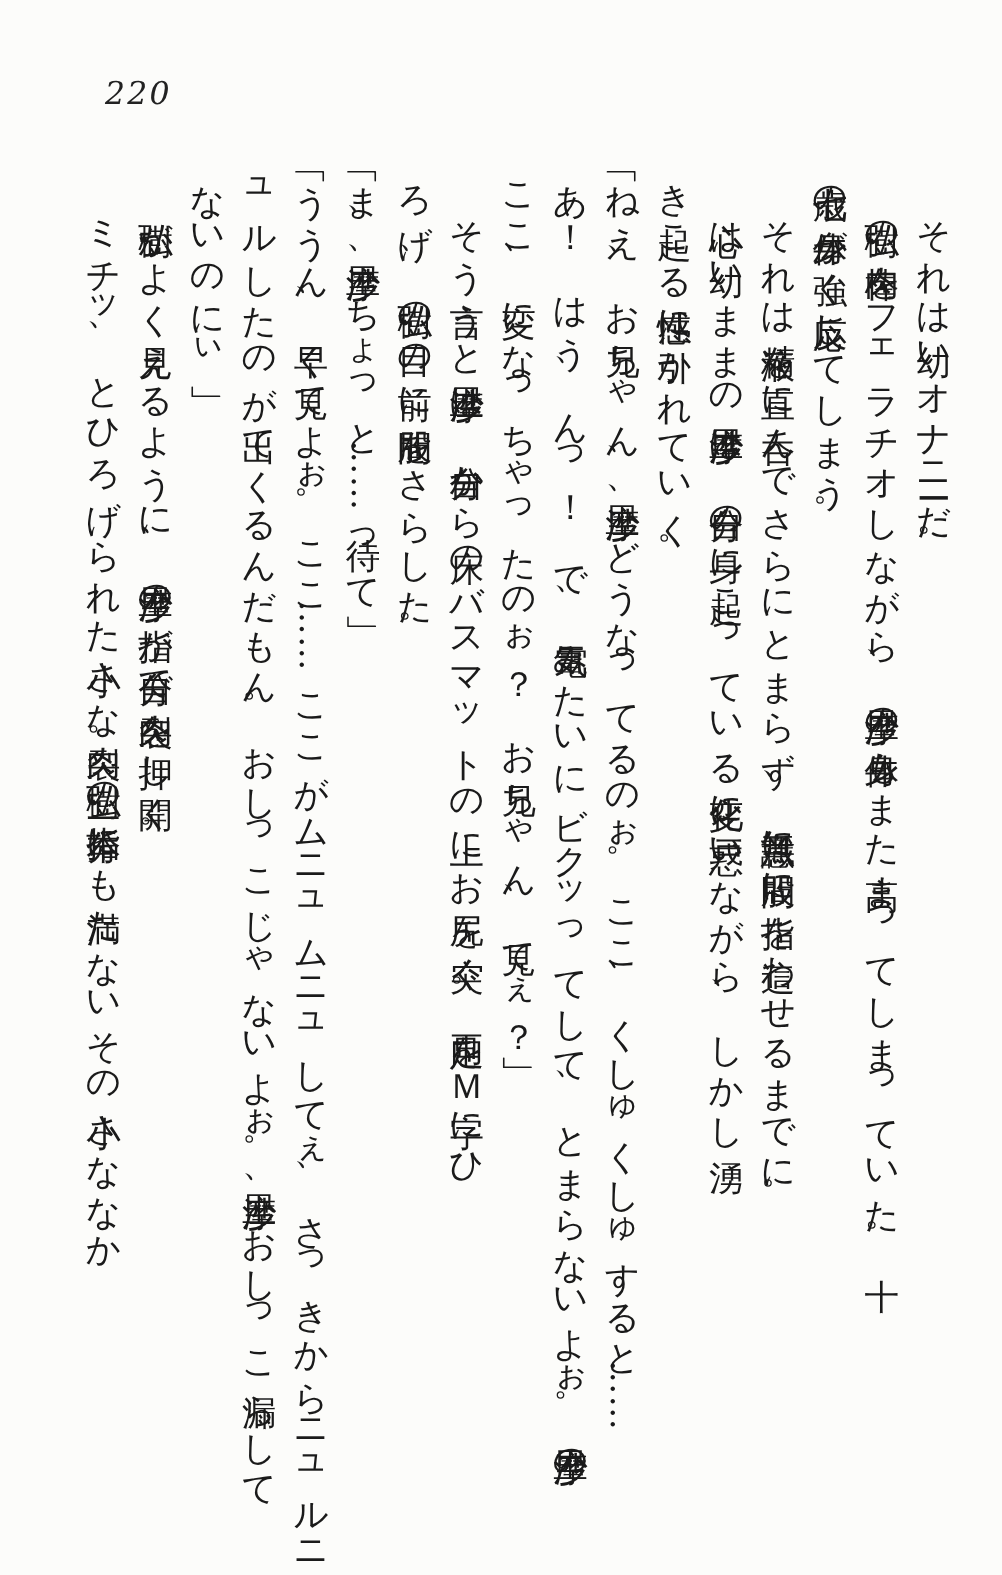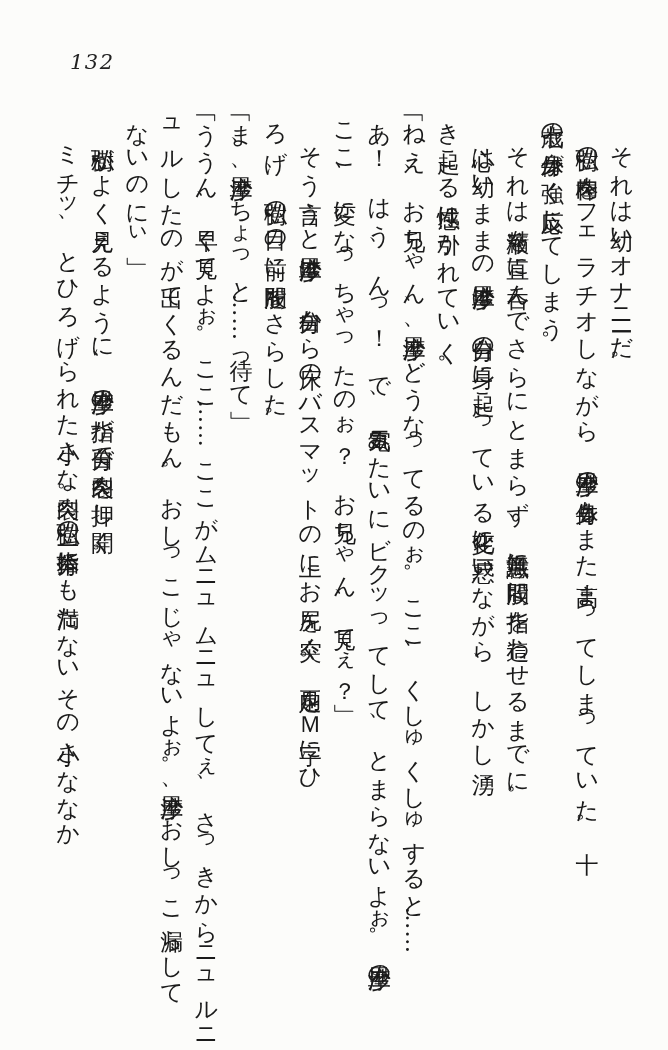--- a/index.html
+++ b/index.html
@@ -39,21 +39,21 @@
     font-kerning: none;
   }
   .tline {
     white-space: nowrap;
   }
 </style>
 </head>
 <body>
 
 <div class="book-page">
-  <div class="page-number">132</div>
+  <div class="page-number">220</div>
 
   <div class="page-text">
     <div class="tline">　それは幼いオナニーだ。</div>
     <div class="tline">　弘樹の肉棒をフェラチオしながら、摩里沙の身体もまた高まってしまっていた。十</div>
     <div class="tline">七歳の身体が強く反応してしまう。</div>
     <div class="tline">　それは精液を直に呑んでさらにとまらず、無意識に股間に指を這わせるまでに。</div>
     <div class="tline">　心は幼いままの摩里沙は、自分の身に起こっている変化に戸惑いながら、しかし湧</div>
     <div class="tline">き起こる性感に引かれていく。</div>
     <div class="tline">「ねえ、お兄ちゃん、摩里沙、どうなってるのぉ。ここ、くしゅくしゅすると……</div>
     <div class="tline">あ！　はう、んっ！　で、電気みたいにビクッってして、とまらないよぉ。摩里沙の</div>

